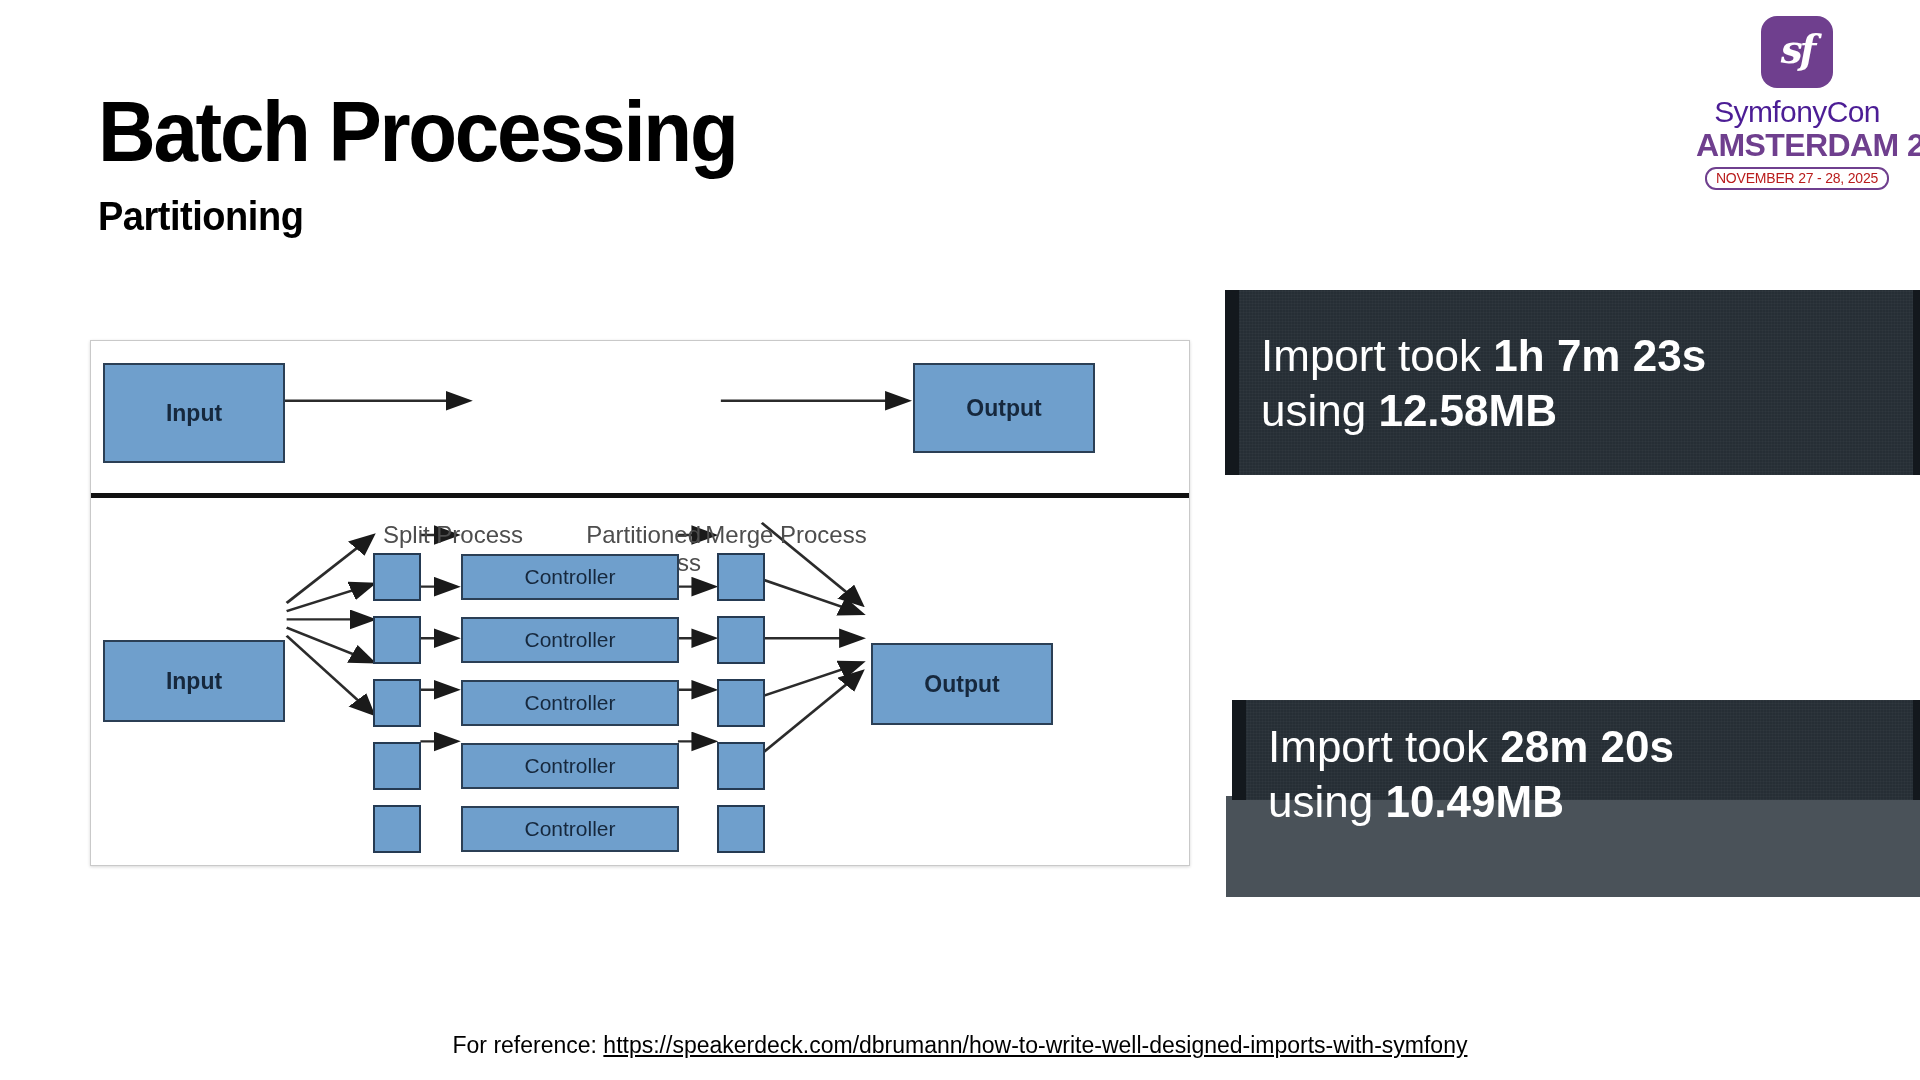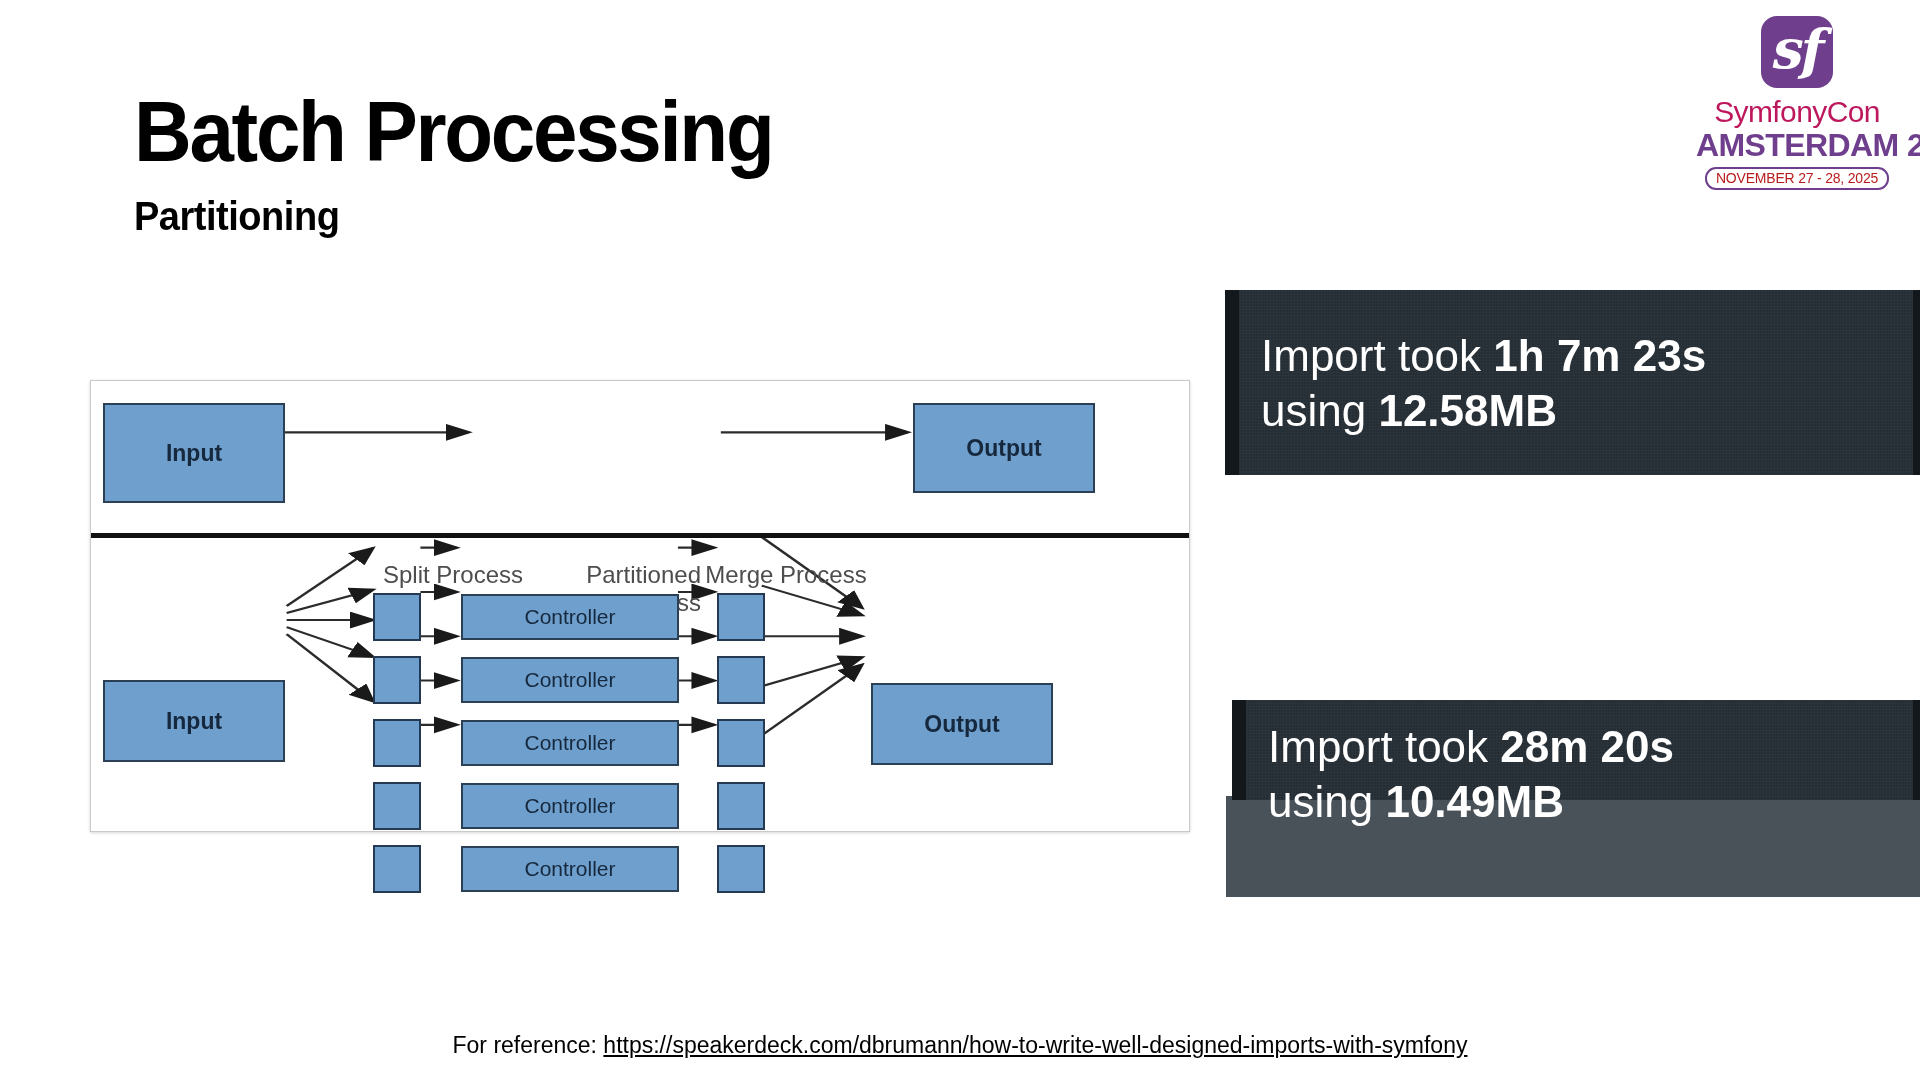--- a/index.html
+++ b/index.html
@@ -5,21 +5,21 @@
   * { box-sizing: border-box; margin: 0; padding: 0; }
   html, body {
     width: 1920px; height: 1080px;
     background: #ffffff;
     font-family: "Liberation Sans", sans-serif;
     overflow: hidden;
   }
   #slide { position: relative; width: 1920px; height: 1080px; background: #fff; }
 
   
-  #title-block { position: absolute; left: 98px; top: 88px; margin-left: 36px; }
+  #title-block { position: absolute; left: 98px; top: 88px; }
   #slide-title {
     font-size: 86px; font-weight: bold; color: #000;
     letter-spacing: -2.5px; line-height: 1.0;
     transform: scaleX(0.93); transform-origin: left center;
     white-space: nowrap;
   }
   #slide-subtitle {
     margin-top: 22px;
     font-size: 40px; font-weight: bold; color: #000;
     letter-spacing: -0.5px; line-height: 1.0;
@@ -31,47 +31,46 @@
   #logo { position: absolute; right: 22px; top: 16px; width: 202px; text-align: center; }
   #logo-mark {
     width: 72px; height: 72px; margin: 0 auto 8px auto;
     background: #6f3f8e; border-radius: 16px;
     position: relative;
   }
   #logo-mark .sf-glyph {
     position: absolute; left: 0; top: 0; width: 100%; height: 100%;
     display: flex; align-items: center; justify-content: center;
     color: #fff; font-family: "DejaVu Serif", serif;
-    font-size: 55px; font-style: italic; font-weight: bold;
+    font-size: 39px; font-style: italic; font-weight: bold;
     letter-spacing: -3px; padding-bottom: 7px;
   }
   #logo-symfonycon {
-    font-size: 30px; color: #be185d; line-height: 1.05;
+    font-size: 30px; color: #4c1d95; line-height: 1.05;
     letter-spacing: -0.6px; white-space: nowrap;
   }
   #logo-city {
     font-size: 32px; font-weight: bold; color: #6f3f8e;
     line-height: 1.12; letter-spacing: -0.6px; white-space: nowrap; text-align: right;
   }
   #logo-dates {
     margin-top: 4px; display: inline-block;
     border: 2px solid #6f3f8e; border-radius: 11px;
     padding: 1px 9px 2px 9px;
     font-size: 14px; color: #b91c1c; white-space: nowrap;
     letter-spacing: -0.2px;
   }
 
   
   #diagram {
     position: absolute; left: 90px; top: 340px;
-    width: 1100px; height: 452px;
+    width: 1100px; height: 526px;
     background: #ffffff;
     border: 1px solid #c9c9c9;
     box-shadow: 0 1px 3px rgba(0,0,0,0.16);
-    margin-top: 40px;
   }
   .dgm-box {
     position: absolute;
     background: #6f9fcc;
     border: 2px solid #2b3f55;
     display: flex; align-items: center; justify-content: center;
     color: #16283d; font-weight: bold;
     font-family: "Liberation Sans", sans-serif;
   }
   .dgm-box.plain { border: 2px solid #253a52; }

